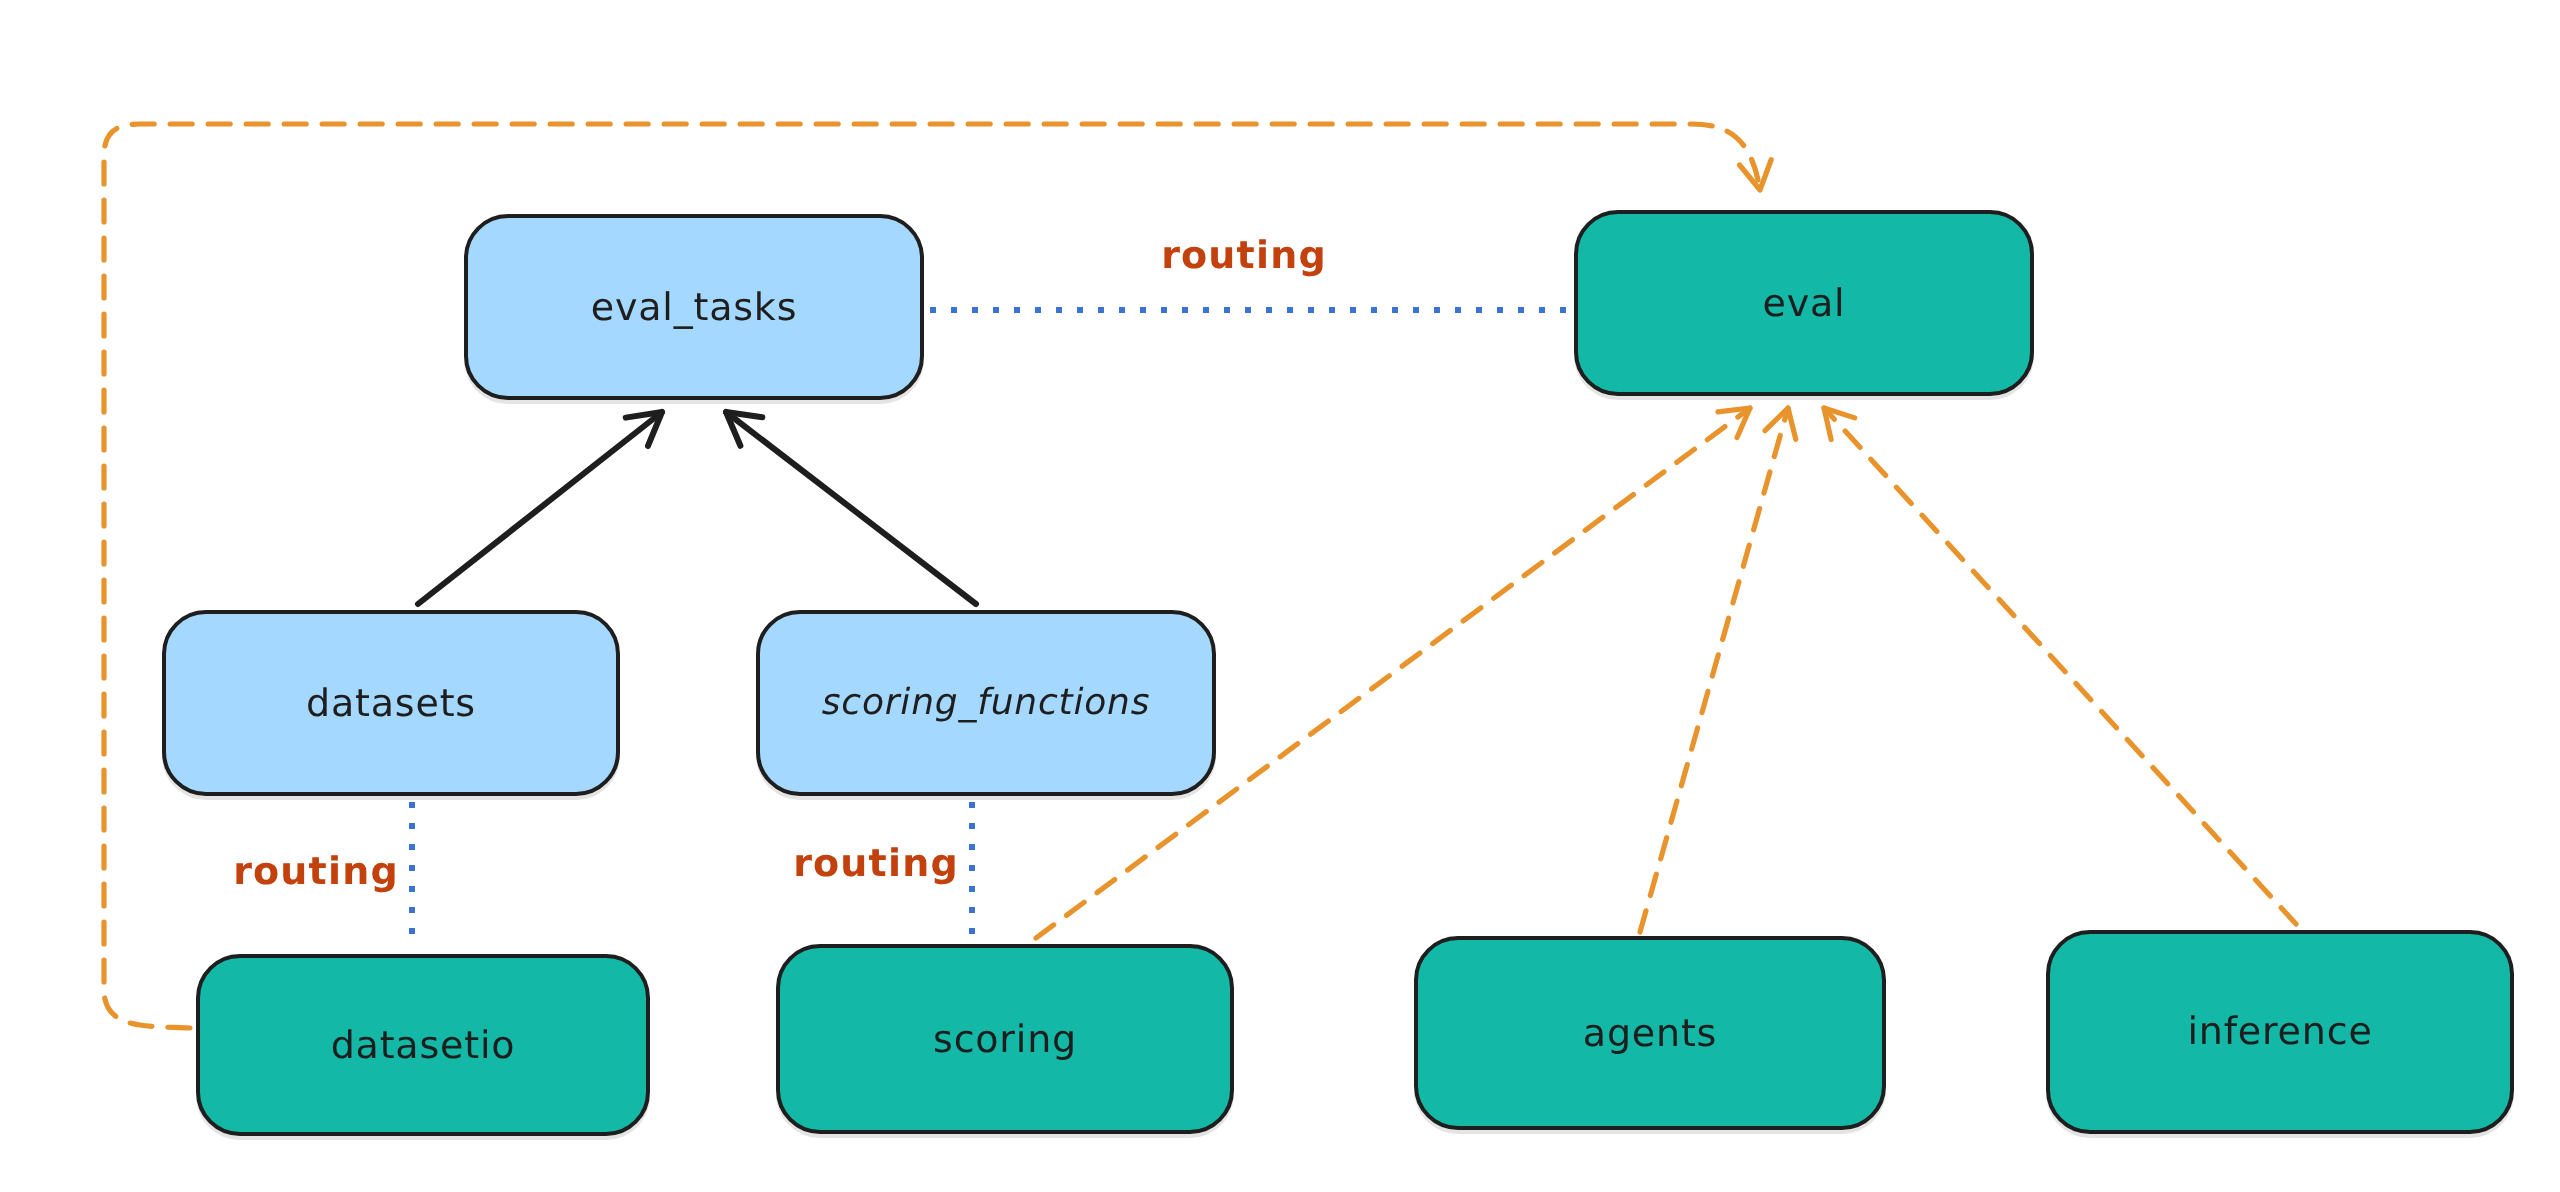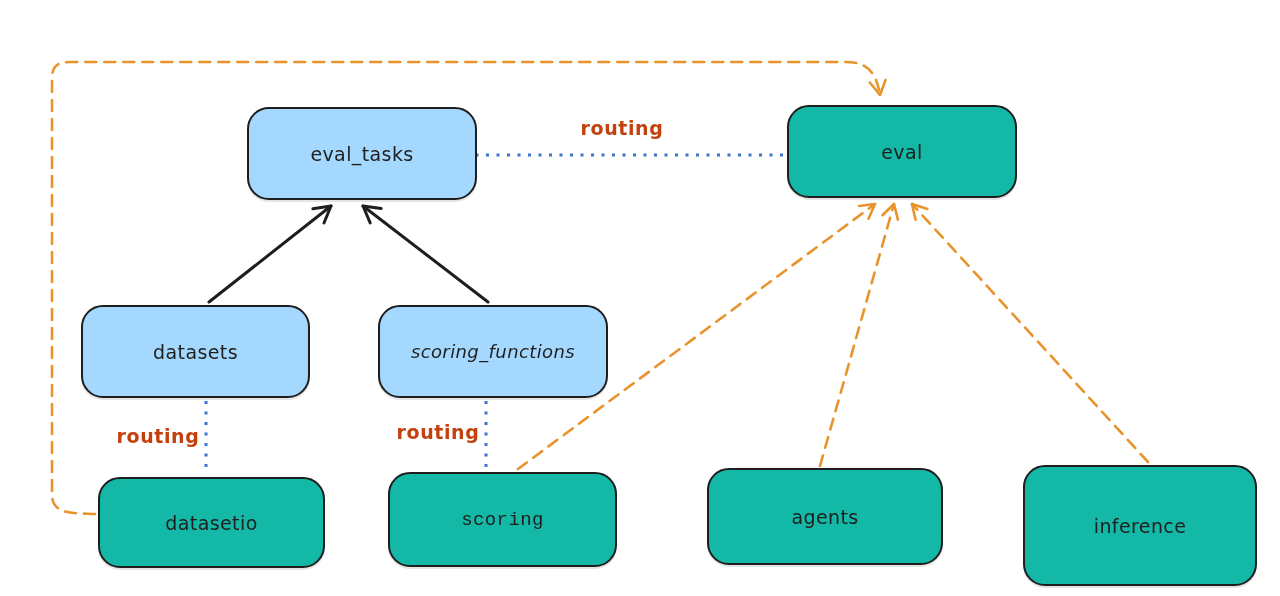--- a/index.html
+++ b/index.html
@@ -9,28 +9,28 @@
   }
   #edges { position:absolute; left:0; top:0; width:1280px; height:596px; }
   .node {
     position:absolute; display:flex; align-items:center; justify-content:center;
     border:2.6px solid #1e1e1e; border-radius:22px; box-sizing:border-box;
     font-size:19px; color:#1e1e1e; letter-spacing:0.4px;
     box-shadow:0 2px 0 rgba(30,30,30,0.12);
   }
   .node.blue  { background:#a5d8ff; }
   .node.green { background:#14b8a6; }
-  #node-eval-tasks        { left:247px;  top:107px; width:230px; height:93px; }
+  #node-eval-tasks        { left:232px;  top:107px; width:230px; height:93px; }
   #node-eval              { left:787px;  top:105px; width:230px; height:93px; }
   #node-datasets          { left:81px;   top:305px; width:229px; height:93px; }
   #node-scoring-functions { left:378px;  top:305px; width:230px; height:93px; font-size:18px;font-style:italic; }
   #node-datasetio         { left:98px;   top:477px; width:227px; height:91px; }
-  #node-scoring           { left:388px;  top:472px; width:229px; height:95px;font-family:Liberation Mono, monospace; }
+  #node-scoring           { left:388px;  top:472px; width:229px; height:95px; }
   #node-agents            { left:707px;  top:468px; width:236px; height:97px;text-align:center; }
-  #node-inference         { left:1023px; top:465px; width:234px; height:121px; }
+  #node-inference         { left:1023px; top:465px; width:234px; height:102px; }
   .routing-label {
     position:absolute; color:#c2410c; font-size:19px; font-weight:600;
     letter-spacing:0.6px; text-align:center;
   }
   #routing-top  { left:557px; top:117px; width:130px; }
   #routing-left { left:108px; top:425px; width:100px; }
   #routing-mid  { left:388px; top:421px; width:100px; }
 </style>
 </head>
 <body>

